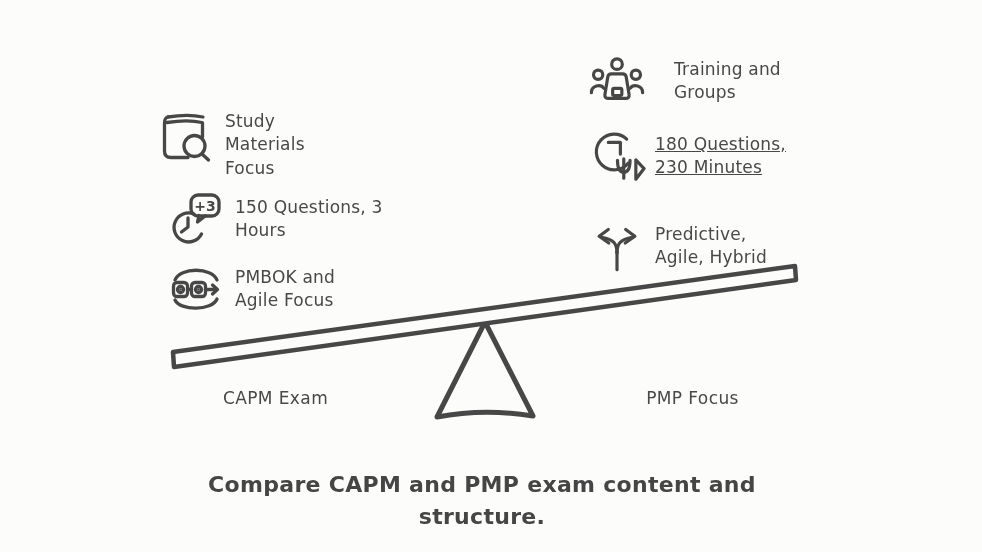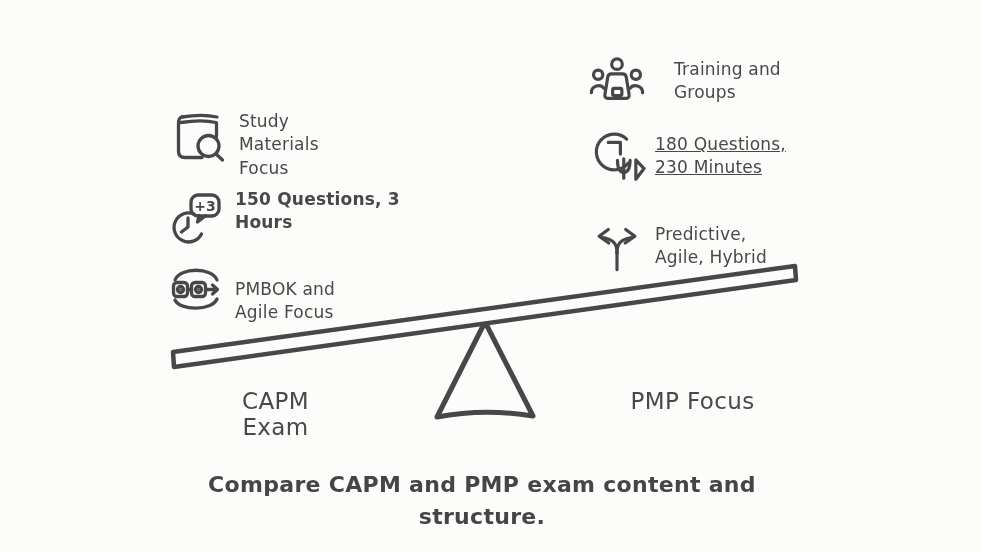--- a/index.html
+++ b/index.html
@@ -10,21 +10,21 @@
     color:#484848;
   }
   .feature-row{position:absolute;display:flex;align-items:flex-start;}
   .feature-icon{flex:0 0 auto;}
   .feature-icon svg{display:block;}
   .feature-label{
     font-size:17px;line-height:1.38;white-space:pre-line;
     margin-left:9px;letter-spacing:.2px;
   }
   .side-label{
-    position:absolute;font-size:23px;letter-spacing:.4px;text-align:center;
+    position:absolute;font-size:17px;letter-spacing:.4px;text-align:center;
   }
   .caption{
     position:absolute;left:-9px;top:469px;width:100%;
     text-align:center;font-size:22px;font-weight:bold;line-height:1.45;
     white-space:pre-line;color:#454545;letter-spacing:.3px;
   }
   .seesaw-svg{position:absolute;left:0;top:0;pointer-events:none;}
   .ic{stroke:#474747;fill:none;stroke-width:3.3;stroke-linecap:round;stroke-linejoin:round;}
   .ic-fill{fill:#474747;stroke:none;}
   .badge-text{font-size:14px;font-weight:bold;fill:#474747;
@@ -35,21 +35,21 @@
 
 <div class="stage">
 
   <svg class="seesaw-svg" width="982" height="552" viewBox="0 0 982 552">
 
     <path d="M485 322 L533 416 Q484 408 437 417 Z" fill="#fcfcfa" stroke="#474747" stroke-width="5" stroke-linejoin="round"></path>
 
     <polygon points="173,352 795,266 796,280 174,367" fill="#fcfcfa" stroke="#474747" stroke-width="4.5" stroke-linejoin="round"></polygon>
   </svg>
 
-  <div class="feature-row" style="left:170px;top:106px;">
+  <div class="feature-row" style="left:156px;top:106px;">
     <span class="feature-icon">
       <svg width="60" height="60" viewBox="0 0 60 60">
         <path class="ic" d="M12 11 C9.5 11.5 8.5 14 8.5 17 L8.5 45 C8.5 49.5 11 51.5 15 51.5 L32 51.5"></path>
         <path class="ic" d="M12 11 C24 9 38 9 47 11"></path>
         <path class="ic" d="M11 16.5 C24 14.5 37 14.5 46 16.5"></path>
         <path class="ic" d="M46.5 17 L46.5 31"></path>
         <circle class="ic" cx="38.5" cy="40" r="10.5"></circle>
         <path class="ic" d="M46 48 L52.5 54"></path>
       </svg>
     </span>
@@ -61,41 +61,41 @@
   <div class="feature-row" style="left:166px;top:188px;">
     <span class="feature-icon">
       <svg width="60" height="60" viewBox="0 0 60 60">
         <path class="ic" d="M28 26 A14.5 14.5 0 1 0 35.5 46"></path>
         <path class="ic" d="M22 30 L22 39 L15.5 44"></path>
         <rect class="ic" x="25" y="7" width="28" height="21" rx="7"></rect>
         <path class="ic" d="M33 27.5 L31.5 34 L39.5 27.8"></path>
         <text class="badge-text" x="39" y="23" text-anchor="middle">+3</text>
       </svg>
     </span>
-    <span class="feature-label" style="font-weight:bold;">150 Questions, 3
+    <span class="feature-label" style="margin-top:8px;">150 Questions, 3
 Hours</span>
   </div>
 
   <div class="feature-row" style="left:166px;top:258px;">
     <span class="feature-icon">
       <svg width="60" height="60" viewBox="0 0 60 60">
         <path class="ic" d="M9 22 C14 9 46 9 51 22"></path>
         <path class="ic" d="M51 41 C46 53 14 53 9 42"></path>
         <rect class="ic" x="7.5" y="24.5" width="14" height="14" rx="3.5"></rect>
         <rect class="ic" x="25.5" y="24.5" width="14" height="14" rx="3.5"></rect>
         <circle class="ic" cx="14.5" cy="31.5" r="3" stroke-width="2.4"></circle>
         <circle class="ic-fill" cx="14.5" cy="31.5" r="1.2"></circle>
         <circle class="ic" cx="32.5" cy="31.5" r="3" stroke-width="2.4"></circle>
         <circle class="ic-fill" cx="32.5" cy="31.5" r="1.2"></circle>
         <path class="ic" d="M21.5 31.5 L25.5 31.5"></path>
         <path class="ic" d="M39.5 31.5 L50.5 31.5"></path>
         <path class="ic" d="M46.5 27 L51.5 31.5 L46.5 36"></path>
       </svg>
     </span>
-    <span class="feature-label" style="margin-top:20px;">PMBOK and
+    <span class="feature-label" style="margin-top:8px;">PMBOK and
 Agile Focus</span>
   </div>
 
   <div class="feature-row" style="left:588px;top:54px;">
     <span class="feature-icon">
       <svg width="58" height="58" viewBox="0 0 60 60">
         <circle class="ic" cx="30" cy="10.5" r="5.5"></circle>
         <path class="ic" d="M24 20.5 L36 20.5 C38 20.5 39 21.5 39.5 23.5 L42.5 42 C42.8 44.5 41.5 46 39 46 L21 46 C18.5 46 17.2 44.5 17.5 42 L20.5 23.5 C21 21.5 22 20.5 24 20.5 Z"></path>
         <rect class="ic" x="25.5" y="35.5" width="9.5" height="7.5" rx="1.5" stroke-width="2.8"></rect>
         <circle class="ic" cx="10.5" cy="21.5" r="4.8" stroke-width="3"></circle>

